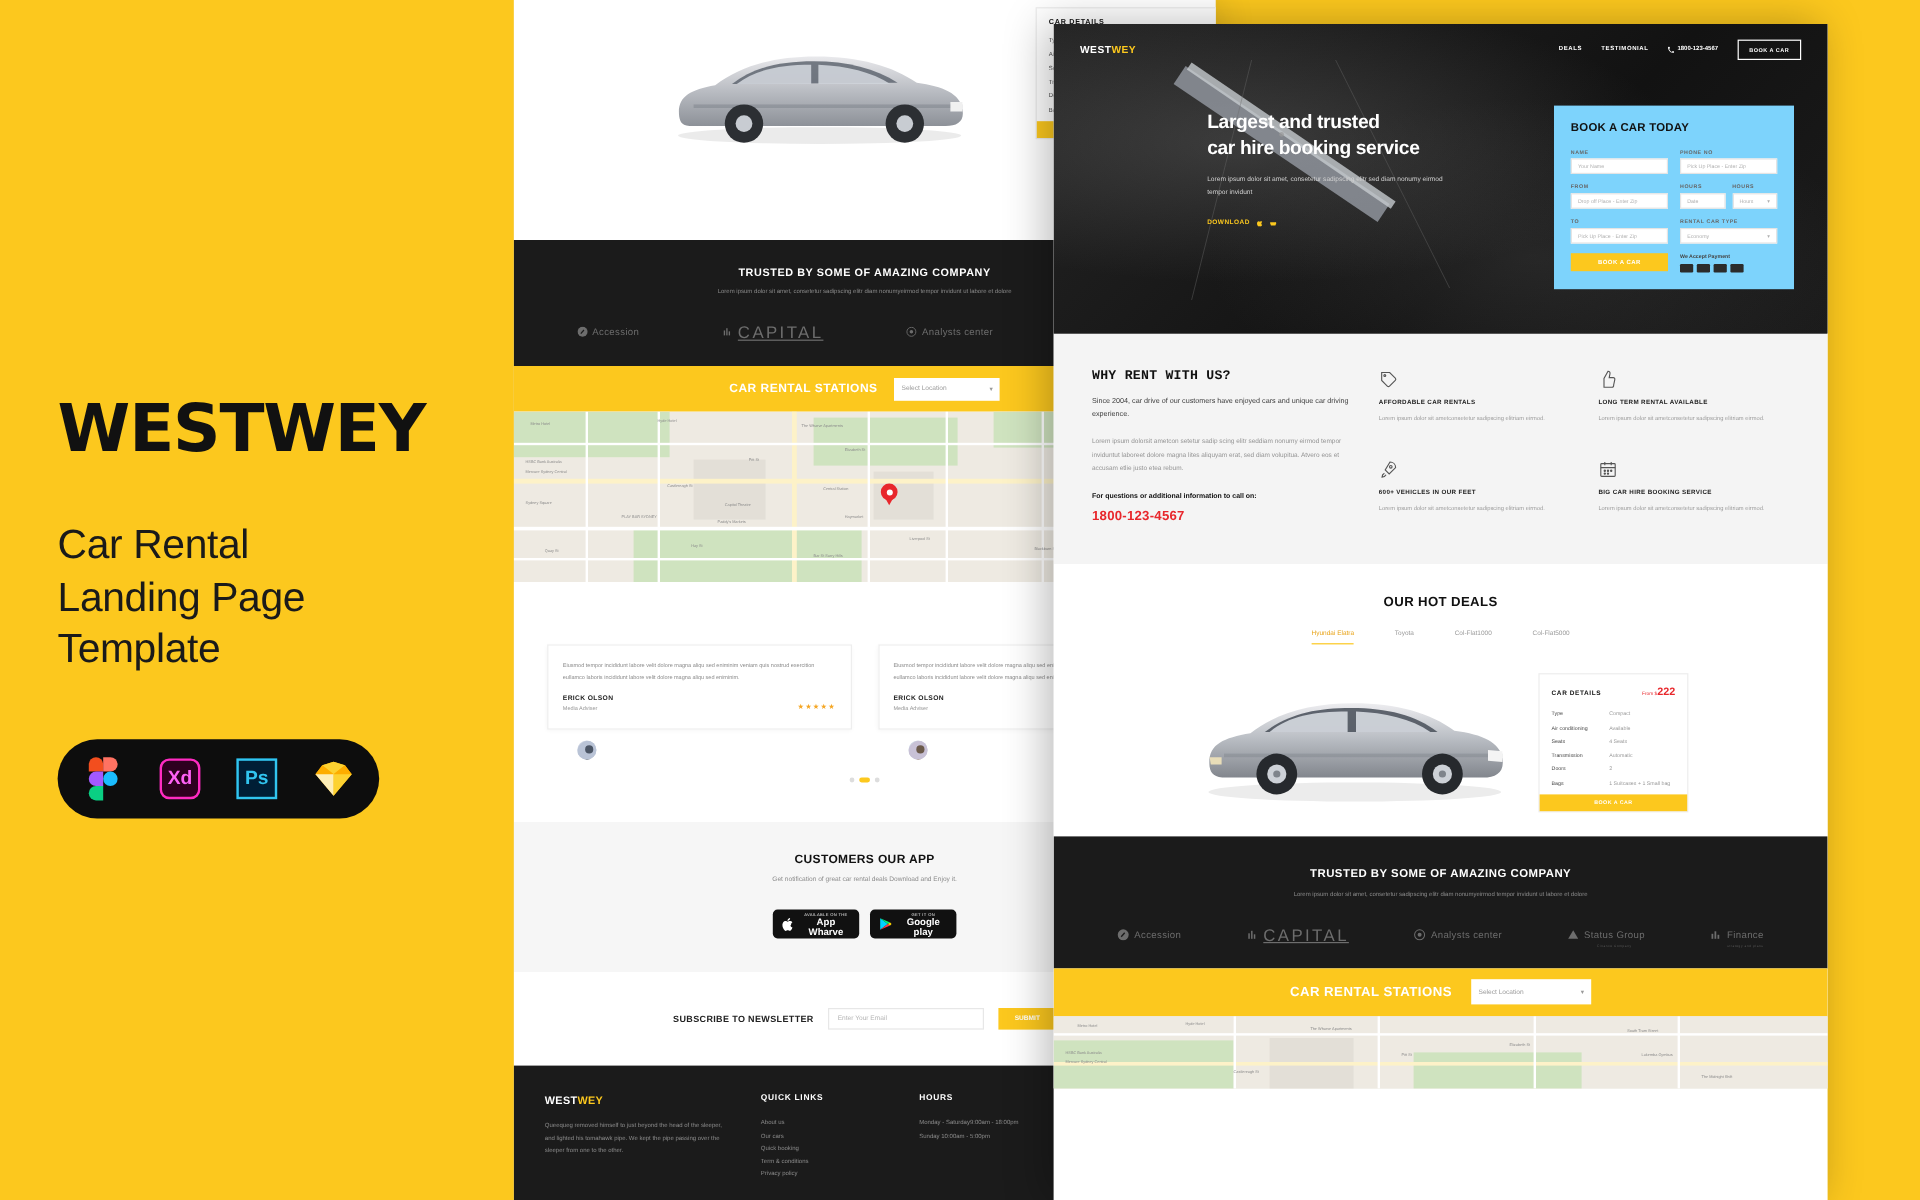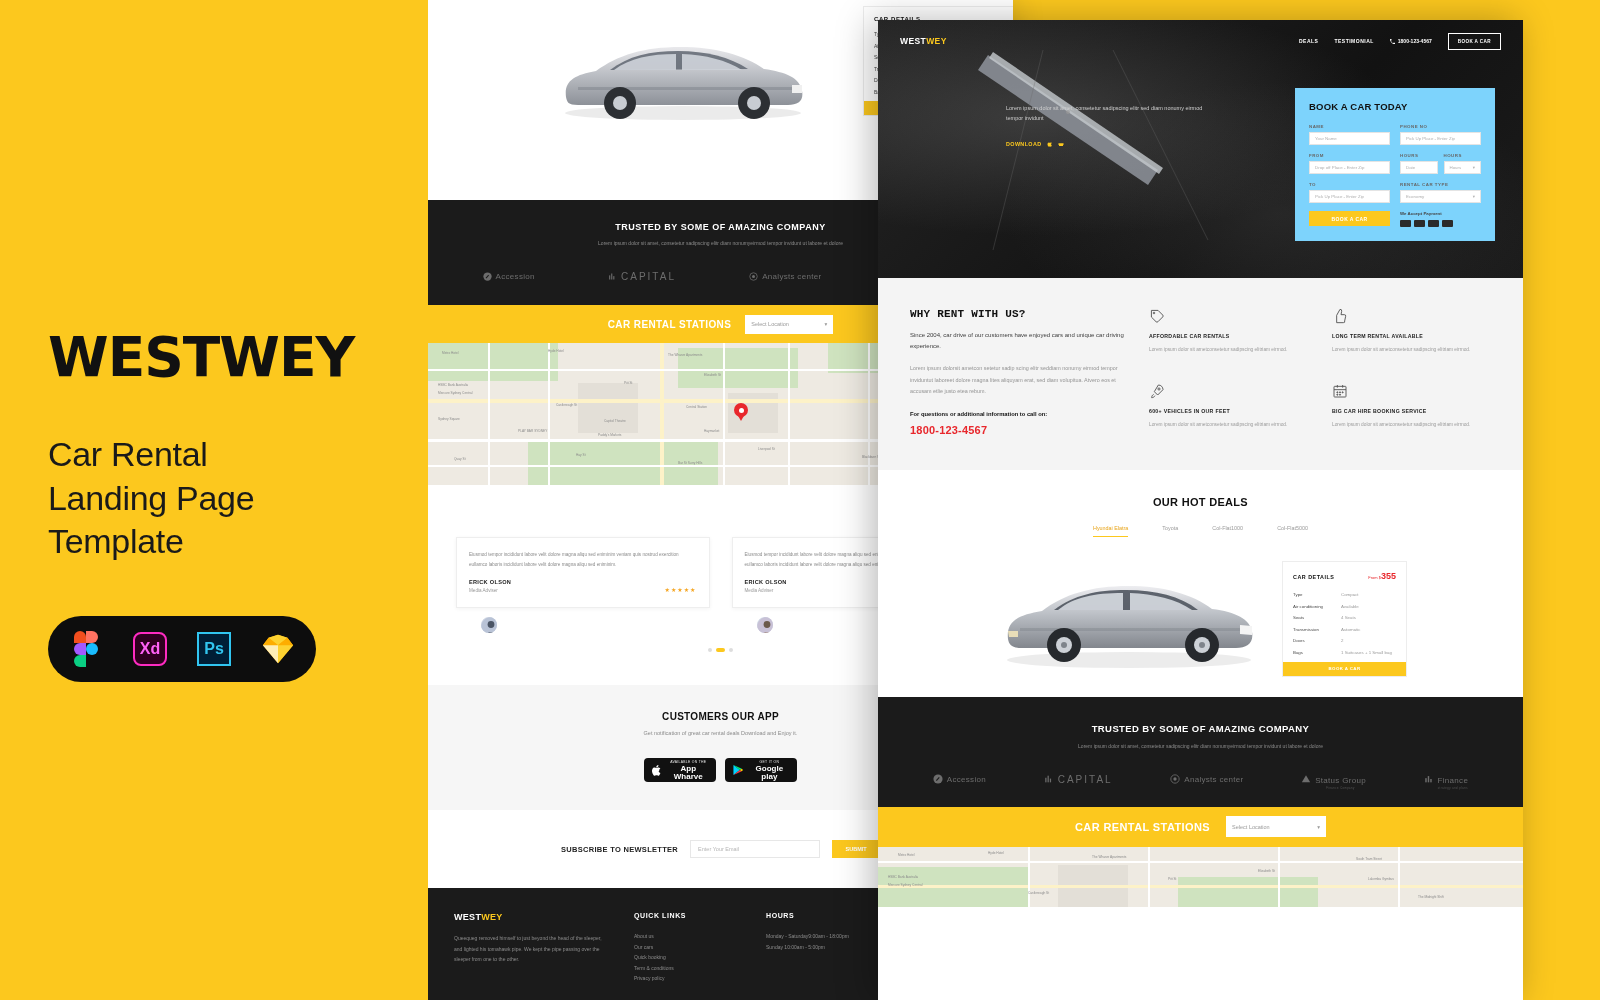--- a/index.html
+++ b/index.html
@@ -60,21 +60,21 @@
   .mb-row b { width:52px; color:#444; font-weight:400;}
   .mb-btn { height:14px; background:#FCC81E; margin:6px -10px 0 -10px;
             display:flex;align-items:center;justify-content:center;
             font-size:5px;color:#fff;font-weight:bold;letter-spacing:.4px;}
   .mb-trusted { background:#1b1b1b; height:105px; padding-top:22px; text-align:center; }
   .mb-trusted h3 { color:#fff; font-size:9px; font-weight:bold; letter-spacing:.5px; }
   .mb-trusted p { color:#8a8a8a; font-size:5px; margin-top:8px; }
   .mb-logos { display:flex; justify-content:space-around; align-items:center; margin-top:20px; padding:0 18px;}
   .logo-item { display:flex; align-items:center; gap:4px; color:#6d6d6d; }
   .logo-item .lt { font-size:8px; letter-spacing:.3px; }
-  .logo-item .lt.cap { letter-spacing:2px; font-weight:300; font-size:10px;}
+  .logo-item .lt.cap { letter-spacing:2px; font-weight:300; font-size:14px;text-decoration:underline;}
   .logo-sub { font-size:2.6px; letter-spacing:.5px; color:#595959; display:block; }
 
   .mb-stations { background:#FCC81E; height:38px; display:flex; align-items:center; justify-content:center; gap:14px;}
   .mb-stations .t { color:#fff; font-weight:bold; font-size:10px; letter-spacing:.4px;}
   .sel-box { background:#fff; width:88px; height:19px; display:flex; align-items:center;
              justify-content:space-between; padding:0 6px; font-size:5.5px; color:#9a9a9a;}
   .mb-map { height:142px; position:relative; overflow:hidden; }
   .mb-testi { background:#fff; height:200px; padding-top:26px; text-align:center; position:relative;}
   .mb-testi h3 { font-size:10px; font-weight:bold; letter-spacing:.3px; color:#111;}
   .tcards { display:flex; gap:22px; padding:0 28px; margin-top:26px; }
@@ -479,20 +479,24 @@
             <svg width="5" height="5" viewBox="0 0 24 24">
                 <path d="M6.6 10.8c1.9 3.7 5 6.8 8.7 8.7l2.9-2.9c.4-.4.9-.5 1.3-.3 1.5.5 3 .8 4.6.8.7 0 1.3.6 1.3 1.3V23c0 .7-.6 1.3-1.3 1.3C11.6 24.3 0 12.7 0 -1.7 0 -2.4.6 -3 1.3 -3H6c.7 0 1.3.6 1.3 1.3 0 1.6.3 3.1.8 4.6.2.4.1.9-.3 1.3l-2.9 2.9z" fill="#fff" transform="translate(0,2) scale(0.95)"></path>
               </svg>
             <span>1800-123-4567</span>
           </span>
           <span class="mf-book">BOOK A CAR</span>
         </div>
       </div>
 
       <div class="mf-hero-txt">
+        <h1>
+          <span>Largest and trusted</span><br>
+          <span>car hire booking service</span>
+        </h1>
         <p>Lorem ipsum dolor sit amet, consetetur sadipscing elitr sed diam nonumy eirmod tempor invidunt</p>
         <div class="mf-dl">
           <span>DOWNLOAD</span>
           <svg width="6" height="6" viewBox="0 0 24 24">
               <path d="M17 12.5c0-3 2.3-4.3 2.4-4.4-1.3-1.9-3.3-2.2-4-2.2-1.7-.2-3.3 1-4.2 1-.8 0-2.2-1-3.6-1C5.7 5.9 3.9 7 3 8.8c-2 3.4-.5 8.5 1.4 11.3.9 1.4 2 2.9 3.4 2.8 1.4-.05 1.9-.9 3.5-.9s2.1.9 3.6.86c1.5-.03 2.4-1.4 3.3-2.8.6-.9 1-1.9 1.3-2.9-3.3-1.2-3.5-3.6-3.5-3.66z" fill="#FCC81E"></path>
             </svg>
           <svg width="6" height="6" viewBox="0 0 24 24">
               <path d="M4 9h16v9a2 2 0 0 1-2 2H6a2 2 0 0 1-2-2V9zM2 9.5a1.5 1.5 0 0 1 3 0v5a1.5 1.5 0 0 1-3 0v-5zm17 0a1.5 1.5 0 0 1 3 0v5a1.5 1.5 0 0 1-3 0v-5z" fill="#FCC81E"></path>
             </svg>
         </div>
@@ -640,21 +644,21 @@
             <circle cx="208" cy="80" r="17" fill="#26292d"></circle>
               <circle cx="208" cy="80" r="8" fill="#cdd1d7"></circle>
               <circle cx="208" cy="80" r="3" fill="#7f848b"></circle>
             <path d="M246 60 L258 61 L258 70 L246 69Z" fill="#f4f4f4"></path>
             <path d="M14 66 L24 66 L24 72 L15 72Z" fill="#e8ddb8"></path>
           </svg>
         </div>
         <div class="deal-card">
           <div class="hd">
             <h4>CAR DETAILS</h4>
-            <div class="pr"><span>From $</span><b>355</b></div>
+            <div class="pr"><span>From $</span><b>222</b></div>
           </div>
           <div class="dr">
               <b>Type</b>
               <span>Compact</span>
             </div>
           <div class="dr">
               <b>Air conditioning</b>
               <span>Available</span>
             </div>
           <div class="dr">

